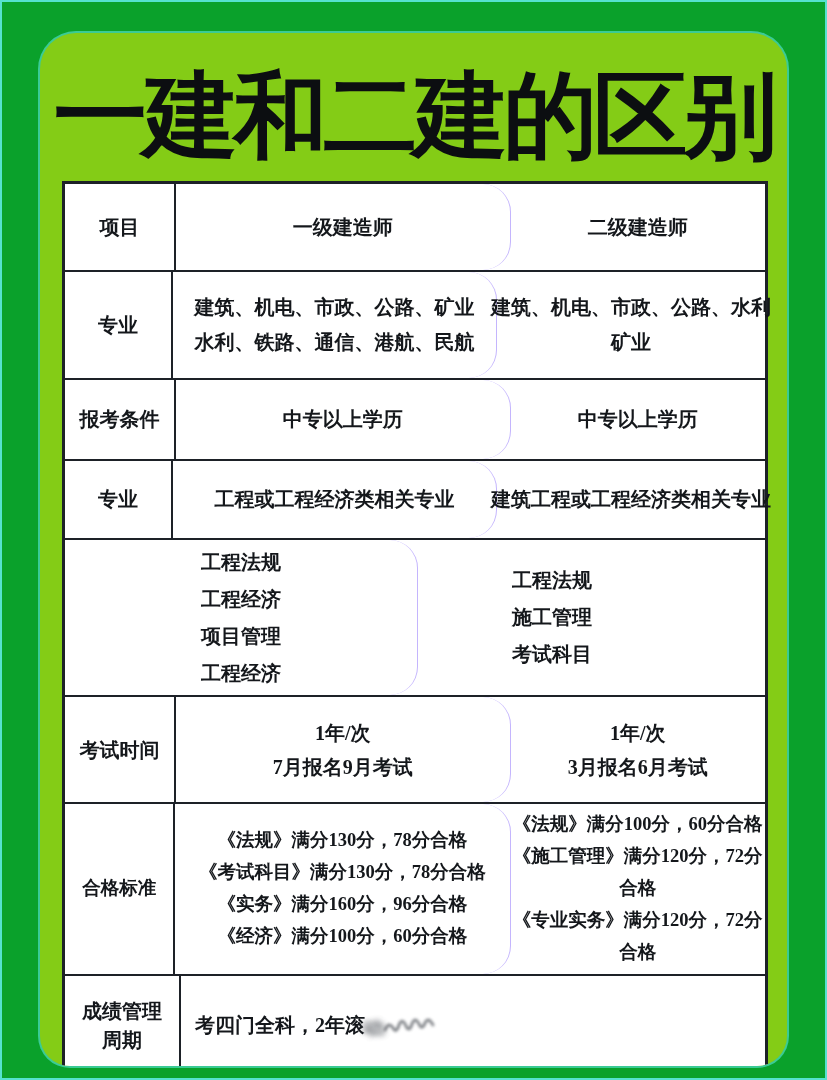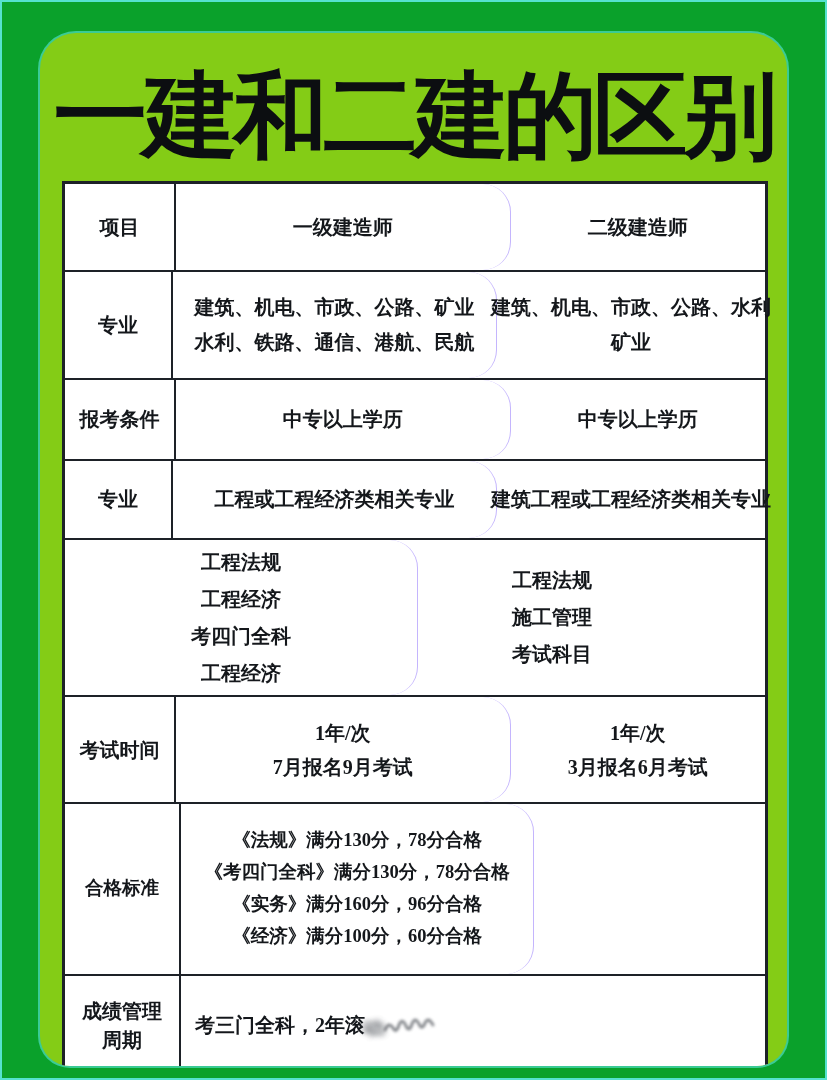--- a/index.html
+++ b/index.html
@@ -127,21 +127,21 @@
       </div>
       <div class="cell c2">
         <span class="line">建筑工程或工程经济类相关专业</span>
       </div>
     </div>
 
     <div class="row r4 nowrap">
       <div class="cell c1">
         <span class="line">工程法规</span>
         <span class="line">工程经济</span>
-        <span class="line">考四门全科</span>
+        <span class="line">项目管理</span>
         <span class="line">工程经济</span>
       </div>
       <div class="cell c2">
         <span class="line">工程法规</span>
         <span class="line">施工管理</span>
         <span class="line">考试科目</span>
       </div>
     </div>
 
     <div class="row r5 nowrap">
@@ -153,29 +153,34 @@
       <div class="cell c2">
         <span class="line">1年/次</span>
         <span class="line">3月报名6月考试</span>
       </div>
     </div>
 
     <div class="row r6">
       <div class="cell label">合格标准</div>
       <div class="cell c1 nowrap">
         <span class="line">《法规》满分130分，78分合格</span>
-        <span class="line">《考四门全科》满分130分，78分合格</span>
+        <span class="line">《考试科目》满分130分，78分合格</span>
         <span class="line">《实务》满分160分，96分合格</span>
         <span class="line">《经济》满分100分，60分合格</span>
+      </div>
+      <div class="cell c2 wraps">
+        <span class="line">《法规》满分100分，60分合格</span>
+        <span class="line">《施工管理》满分120分，72分合格</span>
+        <span class="line">《专业实务》满分120分，72分合格</span>
       </div>
     </div>
 
     <div class="row r7">
       <div class="cell label">成绩管理周期</div>
       <div class="cell c2 nowrap">
-        <span class="line"><span>考三门全科，2年滚</span><span class="smudge">动</span><svg class="scribble" width="52" height="20" viewBox="0 0 52 20">
+        <span class="line"><span>考四门全科，2年滚</span><span class="smudge">动</span><svg class="scribble" width="52" height="20" viewBox="0 0 52 20">
             <path d="M2 12 q4 -9 8 -2 q3 6 6 -3 q3 -8 7 1 q3 7 6 -2 q3 -8 7 0 q3 7 6 -1 q3 -7 8 2" fill="none" stroke="#3a3f46" stroke-width="2.6" stroke-linecap="round"></path>
           </svg></span>
       </div>
     </div>
 
   </div>
 </div>
 
 </body></html>

